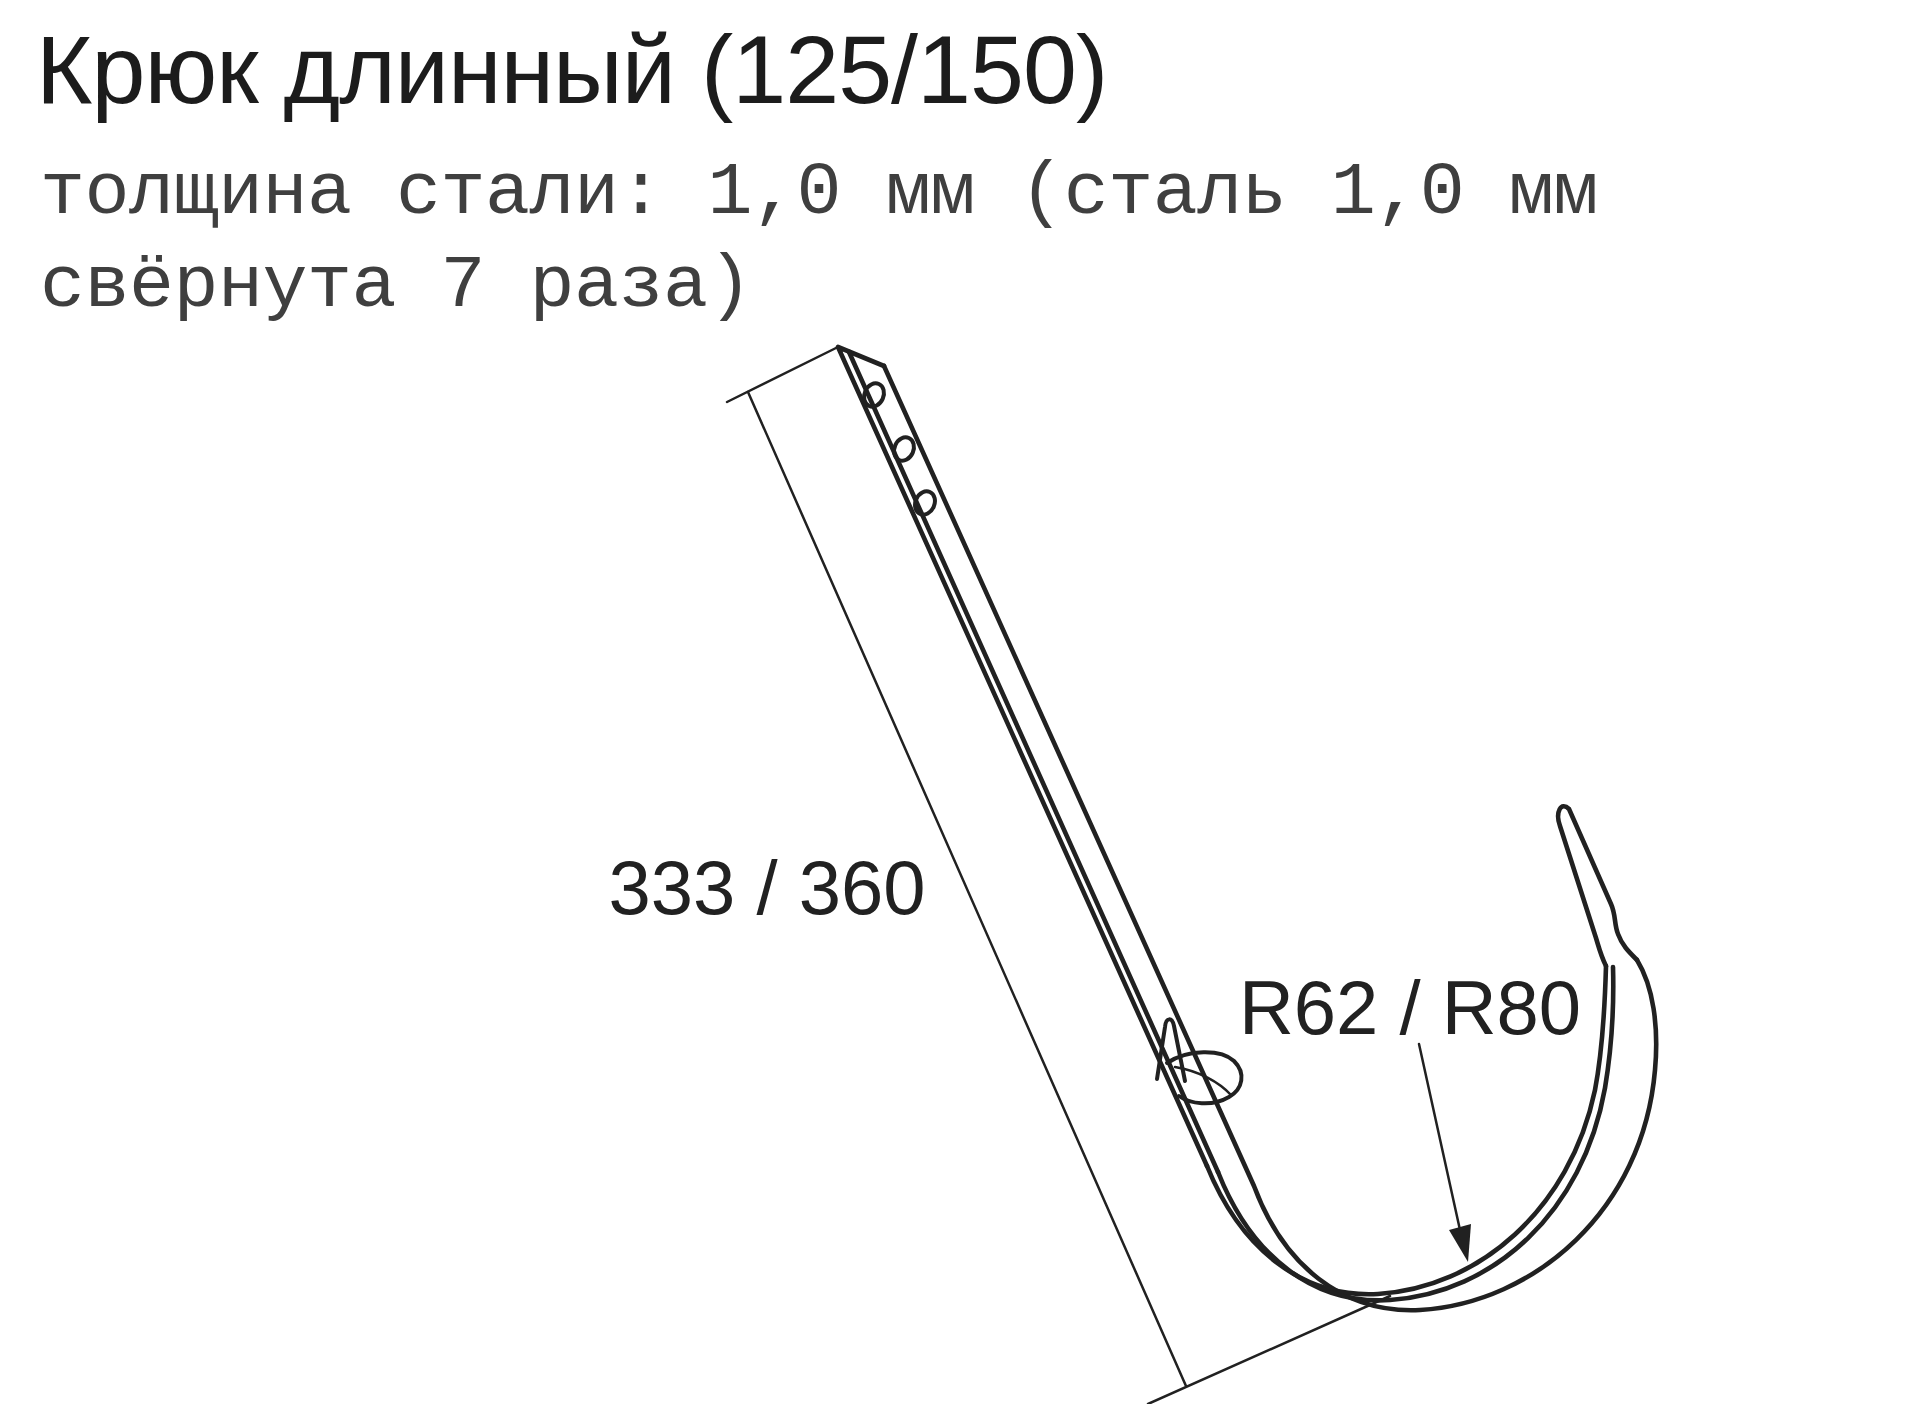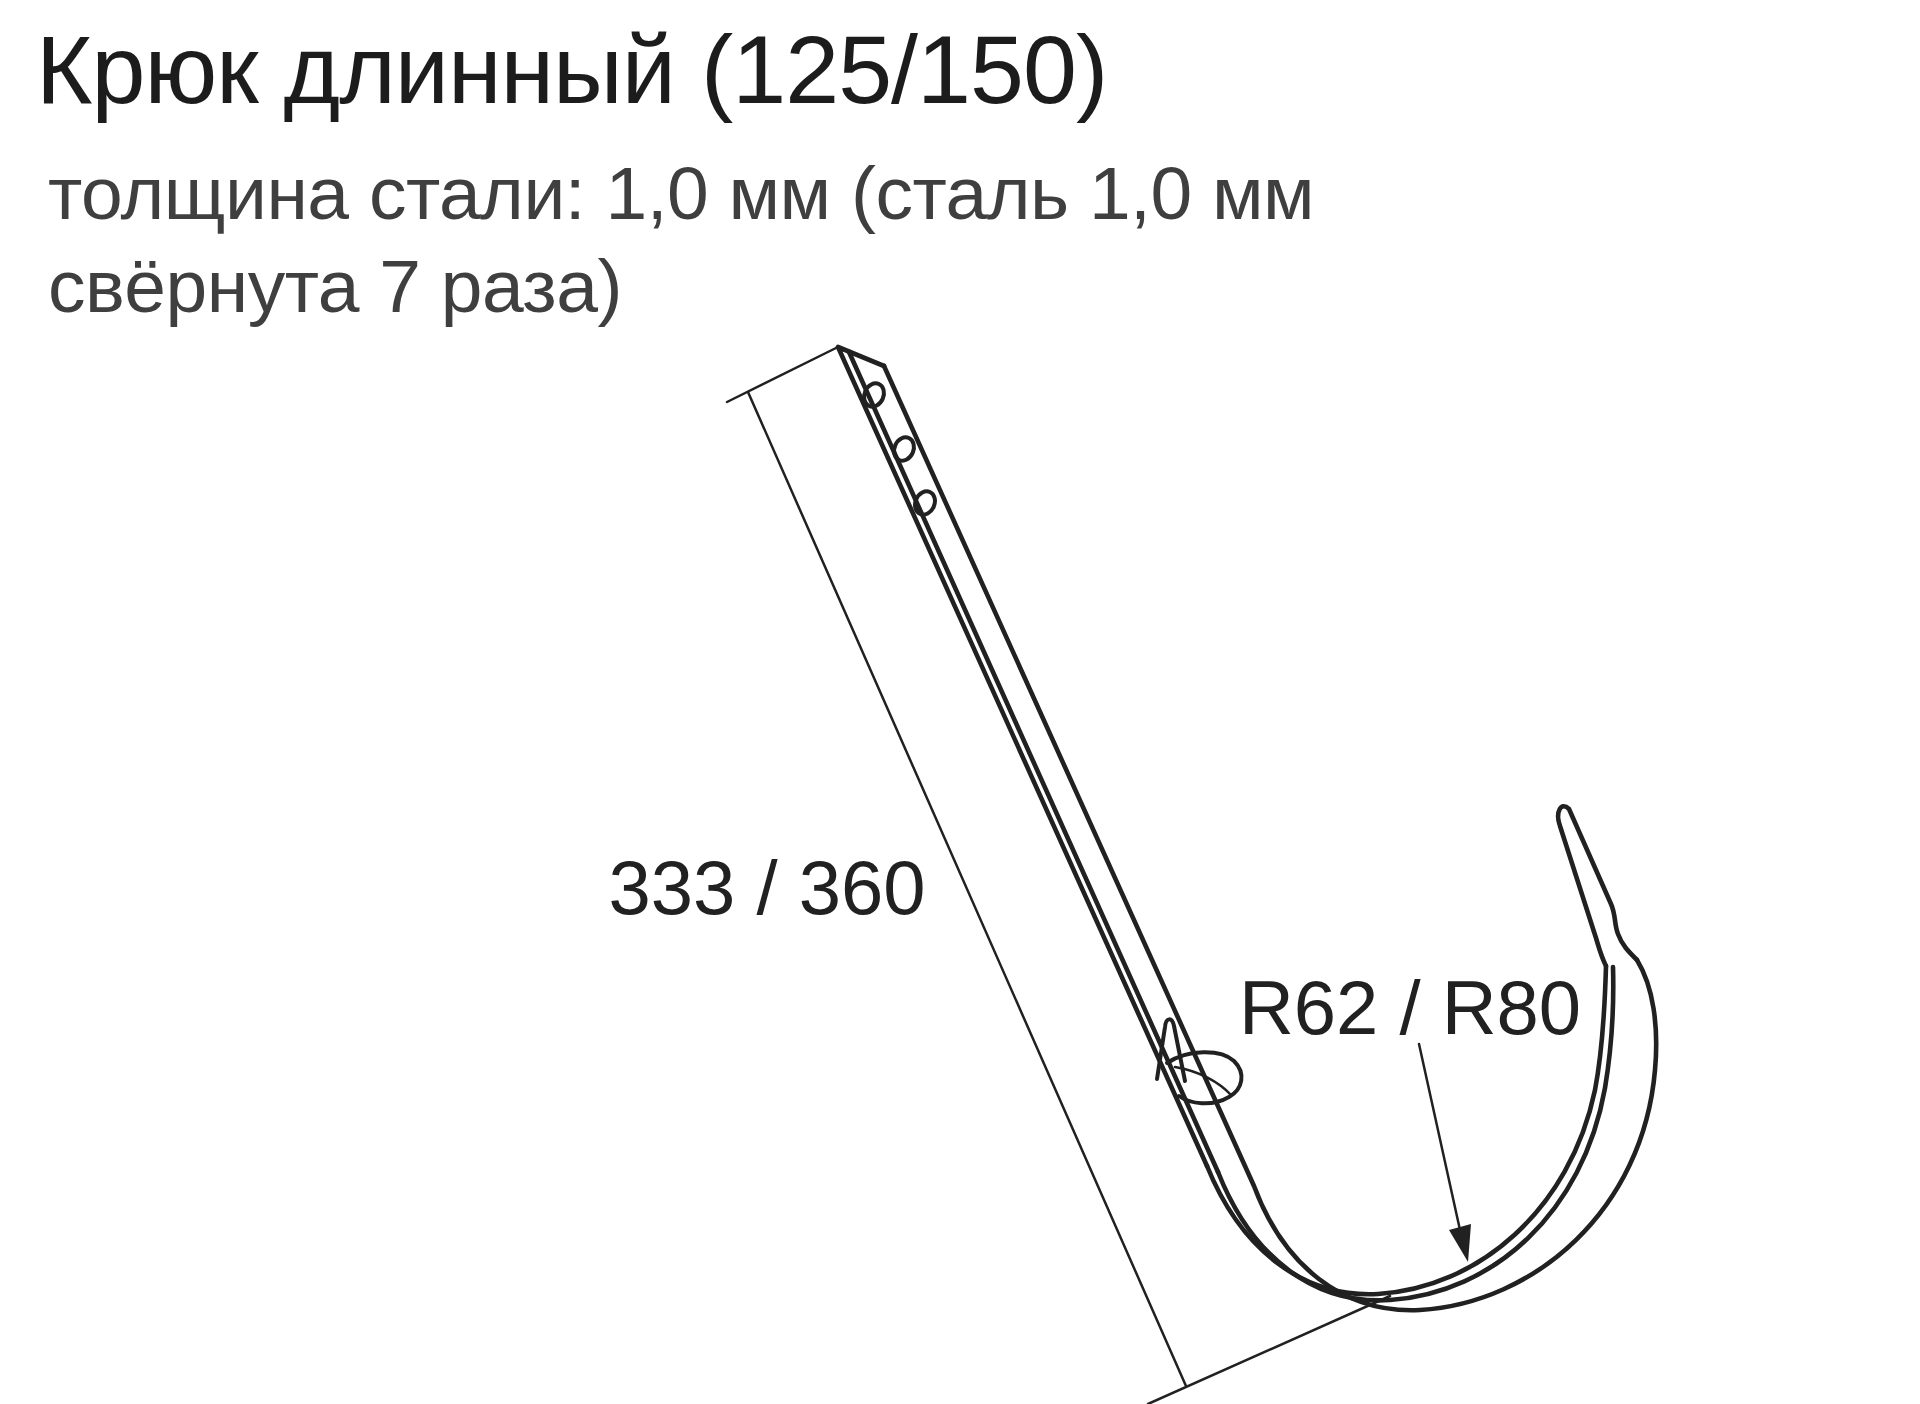--- a/index.html
+++ b/index.html
@@ -15,26 +15,27 @@
   .title {
     margin: 0;
     font-size: 97px;
     font-weight: 400;
     line-height: 1.12;
     letter-spacing: -1px;
     color: #1c1c1c;
     white-space: nowrap;
   }
   .subtitle {
-    margin: 22px 0 0 12px;
+    margin: 22px 0 0 4px;
     font-size: 75px;
     font-weight: 400;
     line-height: 1.25;
     letter-spacing: -0.5px;
     color: #3f3f3f;
+    font-family: Liberation Mono, monospace;
   }
   .drawing {
     position: absolute;
     left: 0; top: 0;
     width: 1920px;
     height: 1404px;
   }
   .drawing path, .drawing ellipse { fill: none; stroke-linecap: round; stroke-linejoin: round; }
   .w-main { stroke-width: 4.6; }
   .w-thin { stroke-width: 2.5; }

